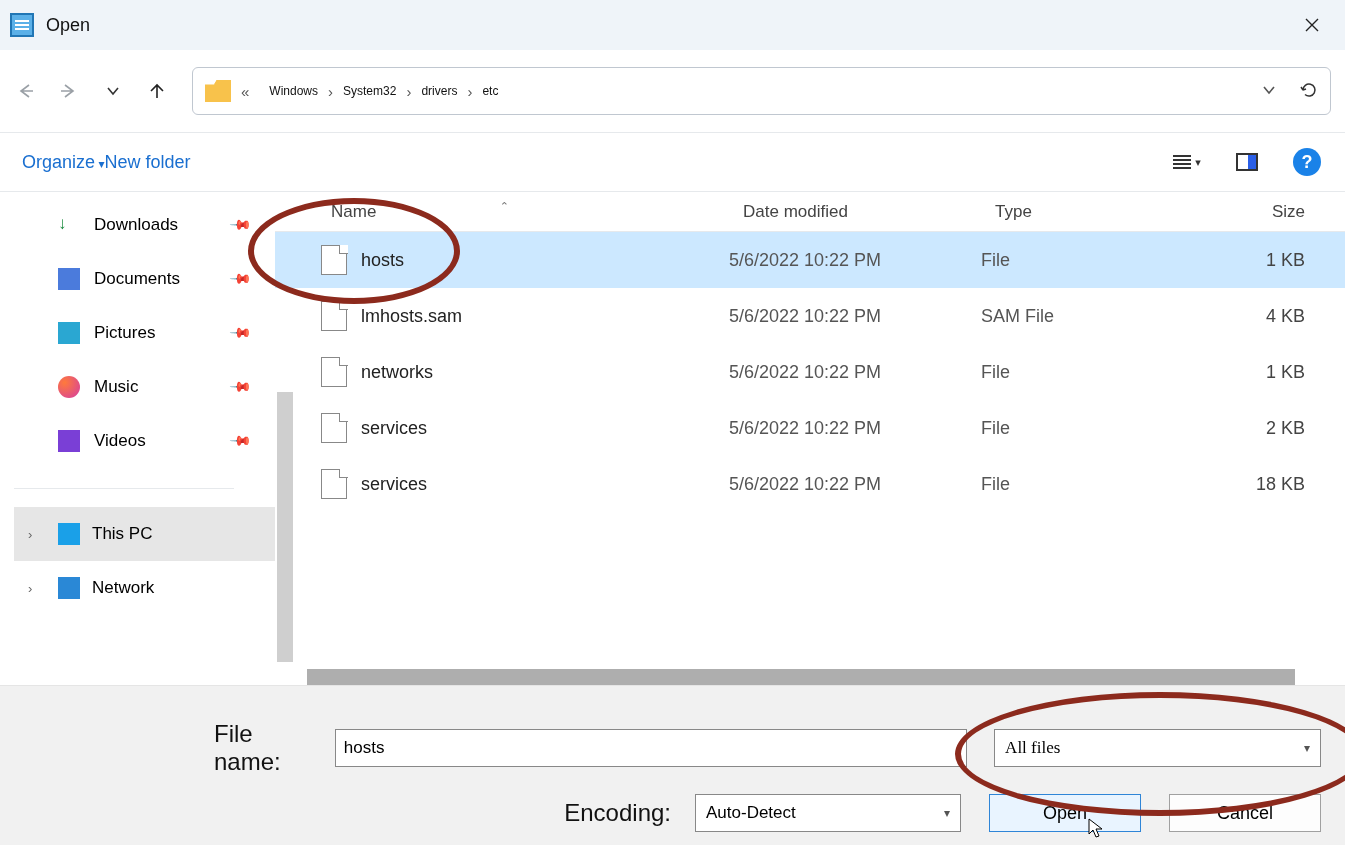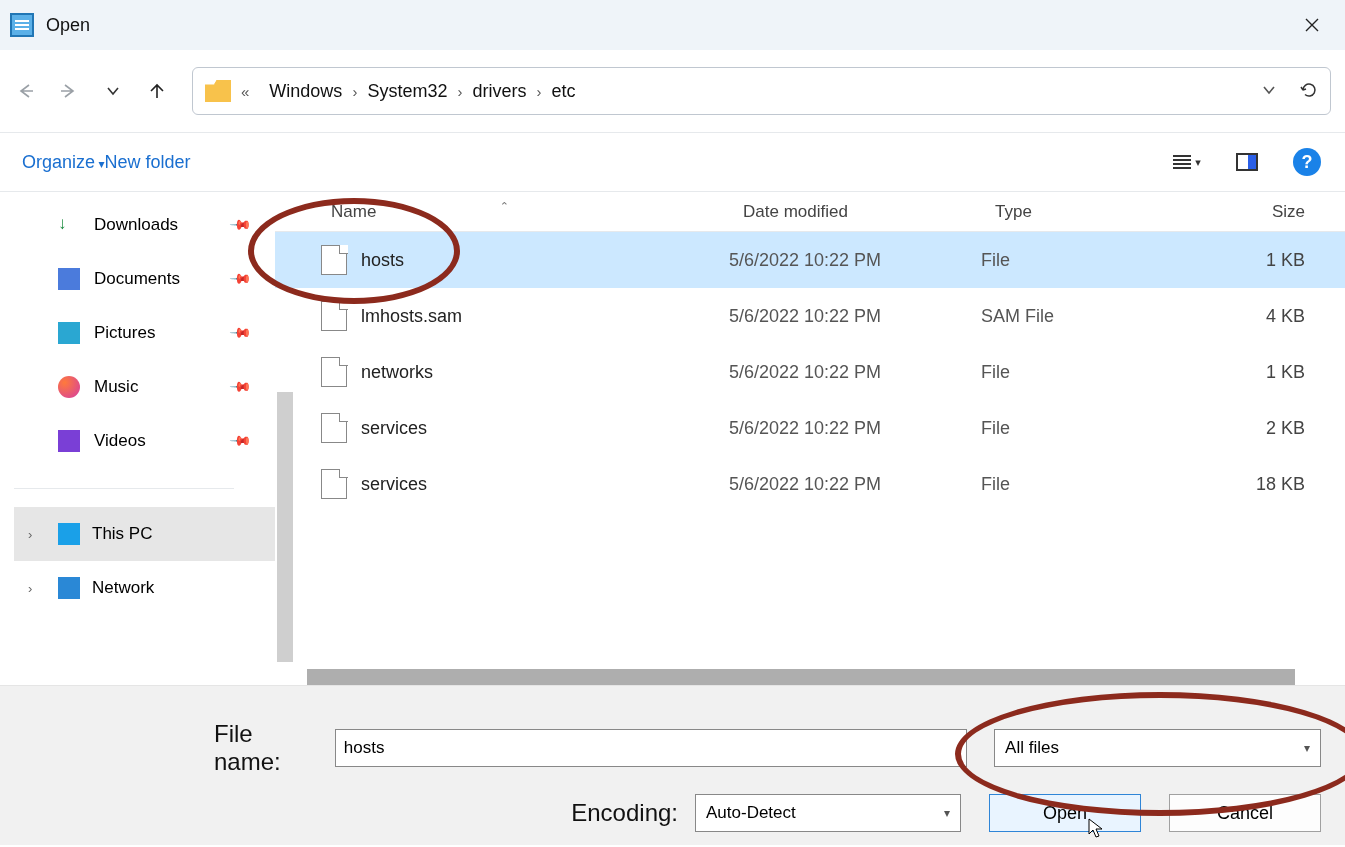--- a/index.html
+++ b/index.html
@@ -60,21 +60,21 @@
   border: 1px solid #c0c7d0;
   border-radius: 6px;
   display: flex;
   align-items: center;
   padding: 0 12px;
   gap: 0;
   margin-left: 12px;
 }
 .addrbar .folder-icon { width: 26px; height: 22px; background: #f8c24b; border-top: 4px solid #f8c24b; clip-path: polygon(0 20%, 35% 20%, 45% 0, 100% 0, 100% 100%, 0 100%); margin-right: 10px; }
 .addrbar .dots { color: #555; margin-right: 10px; }
-.crumb { color: #111; padding: 0 10px; font-size: 18px; white-space: nowrap; }
+.crumb { color: #111; padding: 0 10px; font-size: 12px; white-space: nowrap; }
 .sep { color: #555; }
 .addrbar .spacer { flex:1 }
 .addrbar .down { margin-right: 24px; color: #444 }
 .addrbar .refresh { color: #333 }
 .searchbox {
   width: 356px; height: 48px;
   border: 1px solid #c0c7d0;
   border-radius: 6px;
   display: flex; align-items: center;
   padding: 0 14px;
@@ -184,25 +184,25 @@
   padding: 0 26px 0 8px;
   font-size: 17px;
   position: relative;
 }
 .combo-caret { width: 30px; margin-left: -28px; color:#555; font-size:12px; pointer-events:none; }
 .filter-select {
   width: 336px; height: 38px;
   border: 1px solid #888;
   background: #fff;
   display:flex; align-items:center; padding: 0 10px;
-  font-size: 17px; margin-left: 10px;
+  font-size: 17px; margin-left: 10px; font-family: Liberation Serif, serif;
 }
 .filter-select span:first-child { flex:1 }
 .row2 { justify-content: flex-end; }
-.enc-label { margin-right: 9px; }
+.enc-label { margin-right: 16px; }
 .enc-select {
   width: 266px; height: 38px; border:1px solid #888; background:#fff;
   display:flex; align-items:center; padding:0 10px; font-size:17px;
 }
 .enc-select span:first-child { flex:1 }
 .btn {
   width: 152px; height: 38px;
   border: 1px solid #a0a0a0;
   background: #fdfdfd;
   font-size: 18px;

